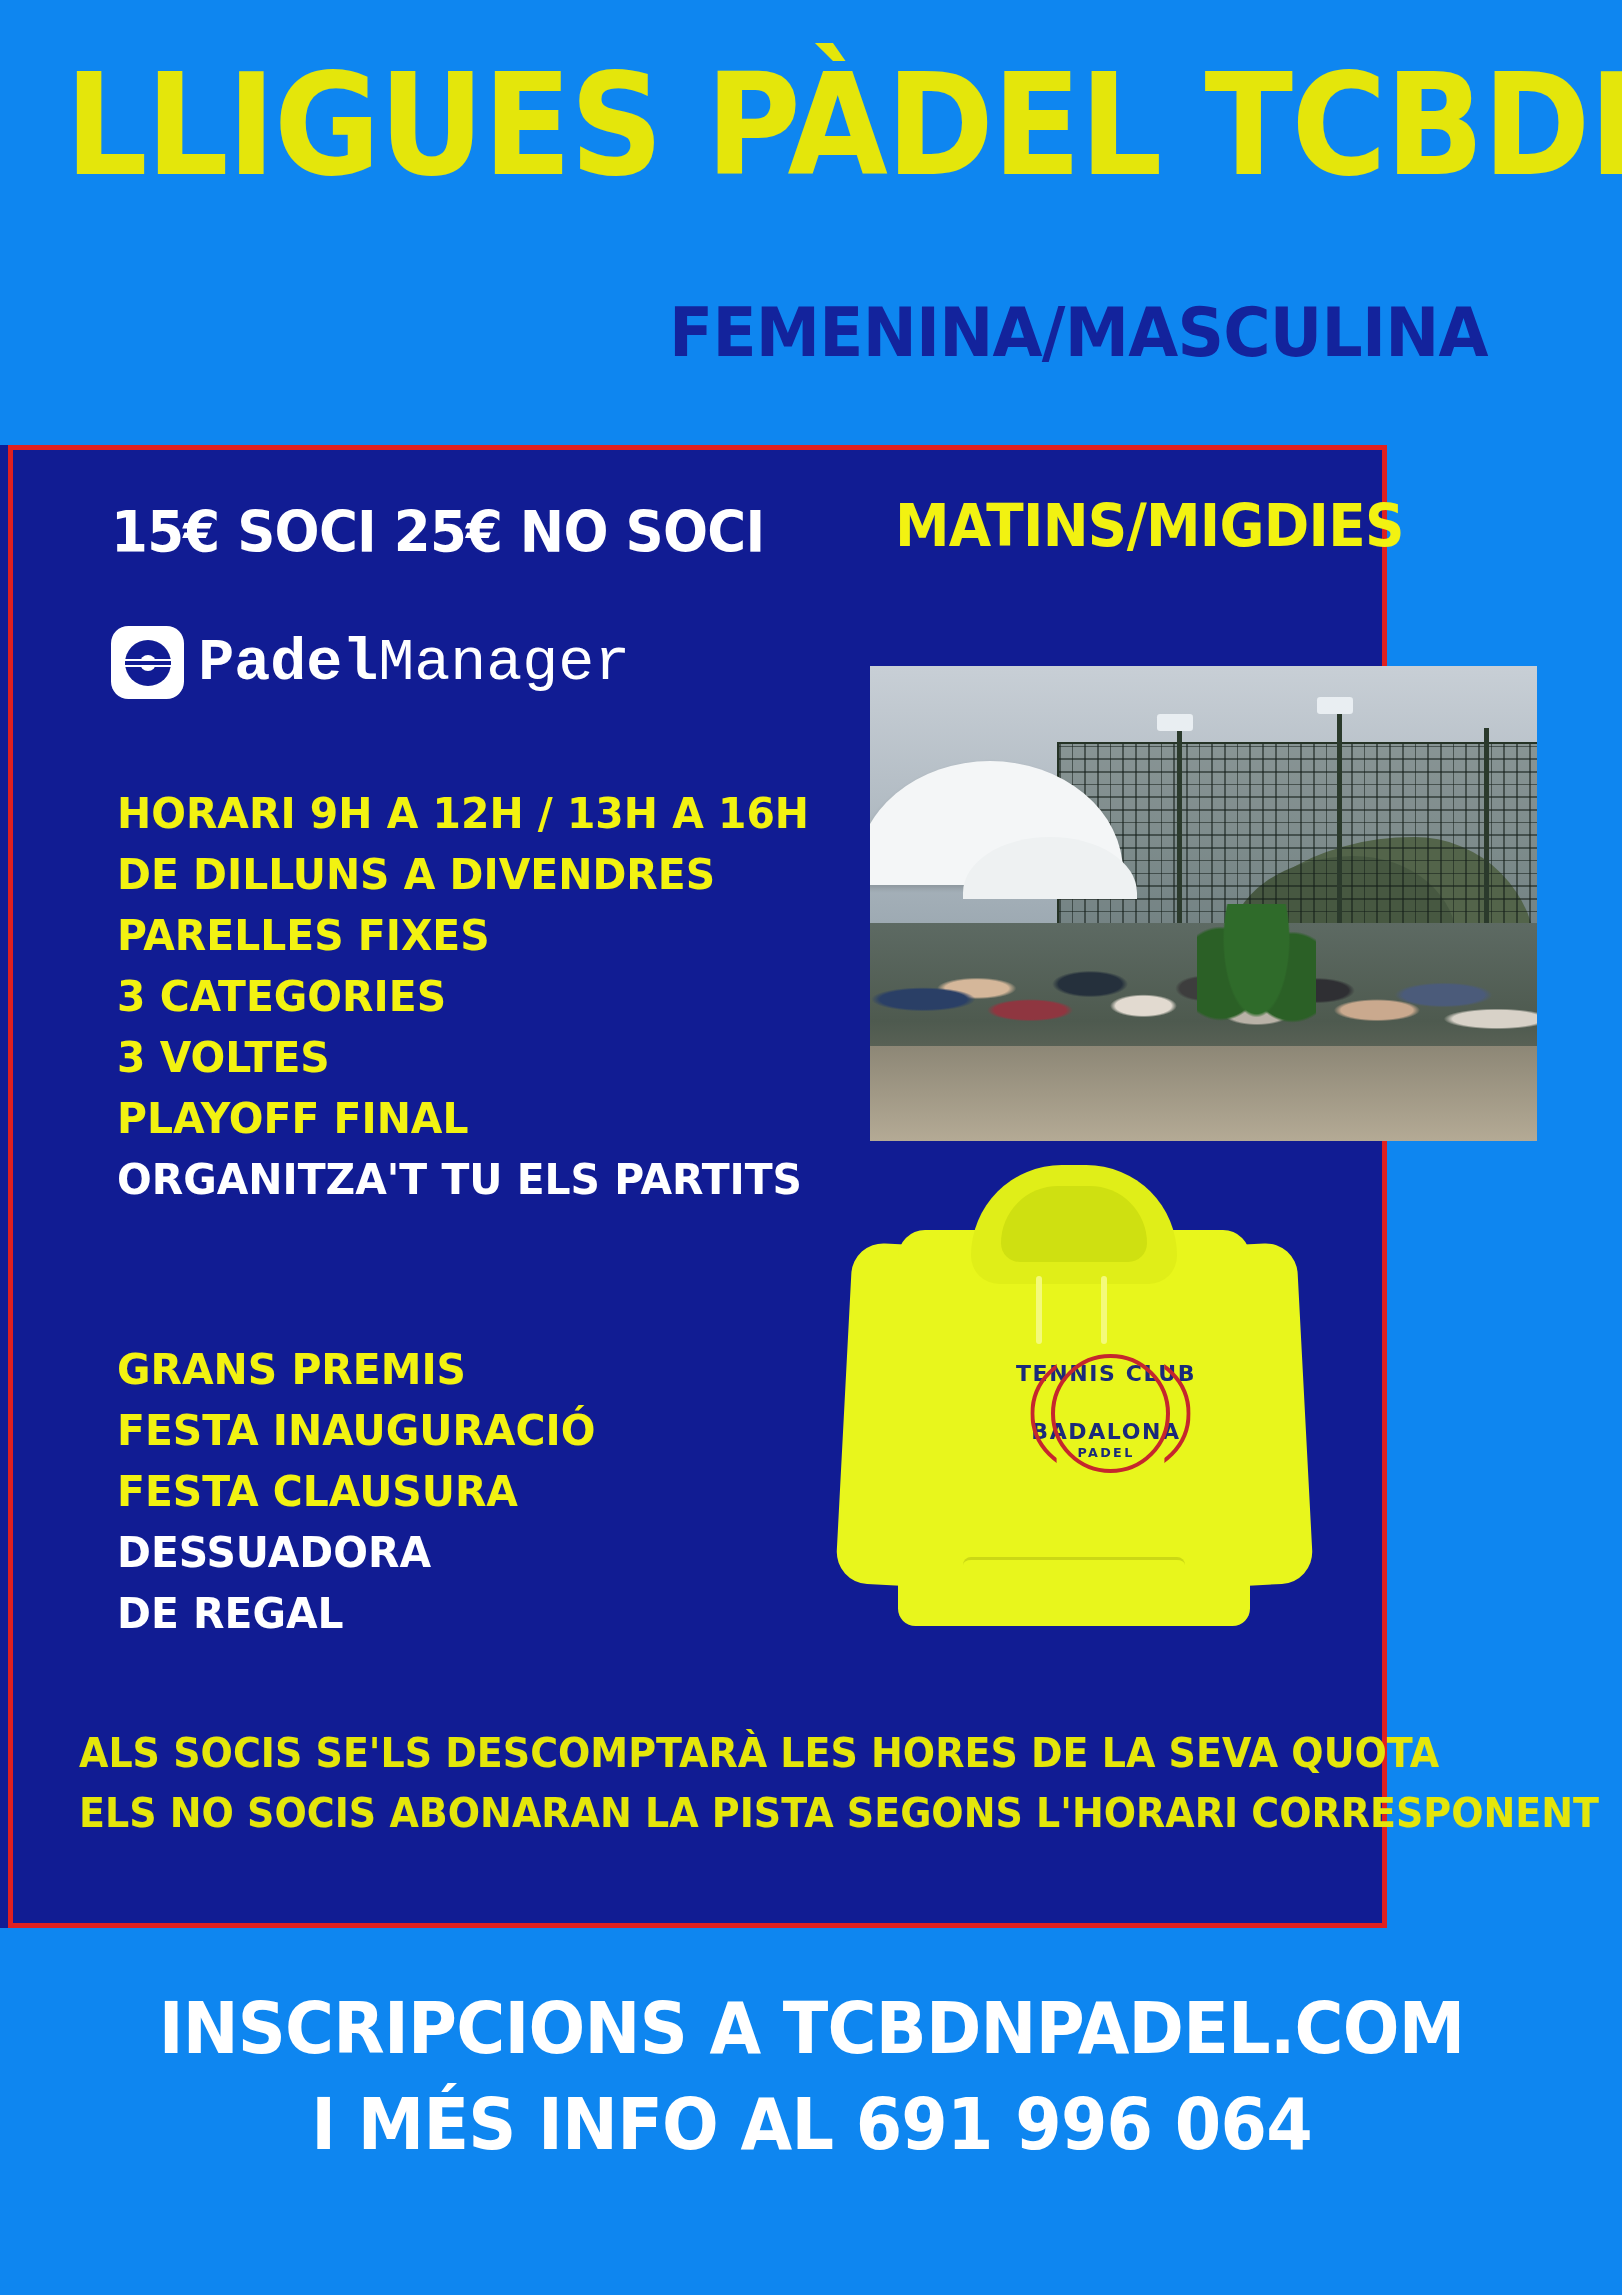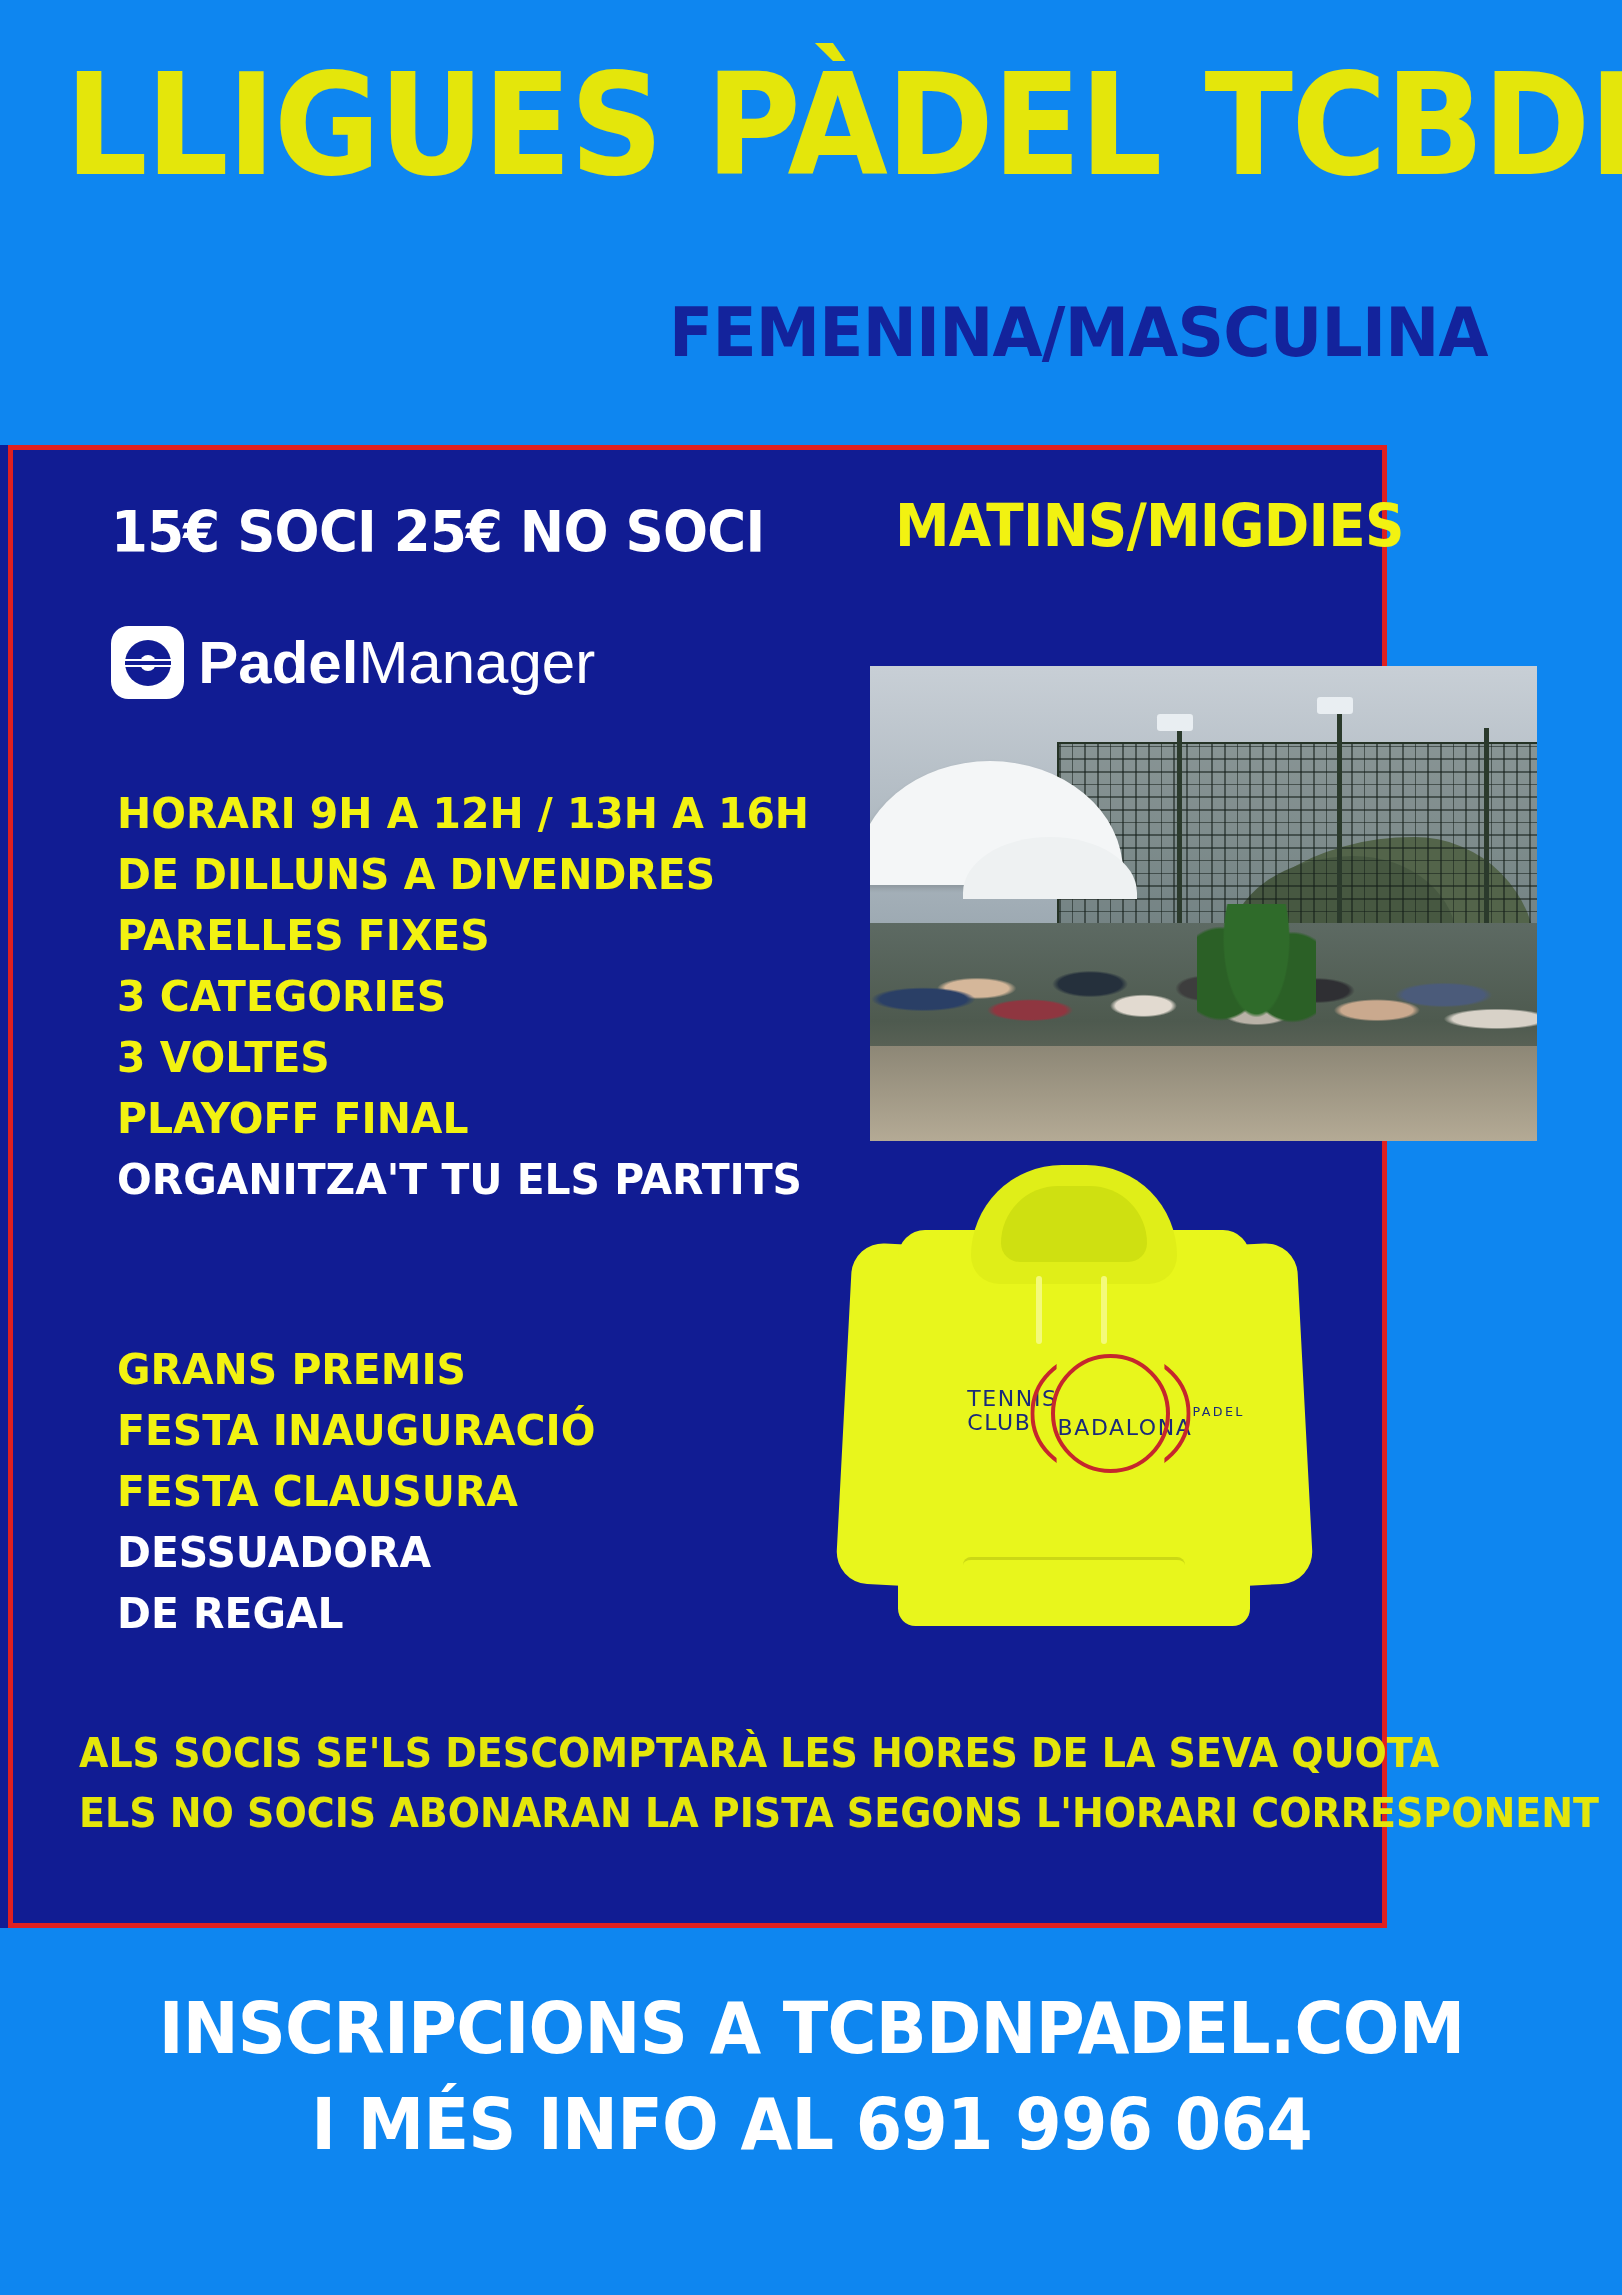--- a/index.html
+++ b/index.html
@@ -143,21 +143,21 @@
     position: absolute;
     width: 46px;
     height: 8px;
     background: #111c93;
     border-top: 2.4px solid #ffffff;
     border-bottom: 2.4px solid #ffffff;
     box-sizing: border-box;
     top: 19px;
   }
   .pm-text {
-    font-family: Liberation Sans, sans-serif;
+    font-family: Liberation Mono, monospace;
     font-size: 60px;
     line-height: 1;
     color: #ffffff;
     white-space: nowrap;
   }
   .pm-text .bold { font-weight: 700; }
   .pm-text .light { font-weight: 400; }
 
   
   .list {
@@ -353,26 +353,26 @@
     background: #f4fa7a;
     border-radius: 3.2px;
   }
   .cord.c1 { left: 200px; top: 119px; }
   .cord.c2 { left: 265px; top: 119px; }
   .hoodie-logo {
     position: absolute;
     left: 155px; top: 190px;
     width: 230px; height: 127px;
     display: flex;
-    flex-direction: row;
+    flex-direction: column;
     align-items: center;
     justify-content: center;
     color: #1a2a7a;
     font-family: "DejaVu Sans", sans-serif;
-    font-weight: 400;
+    font-weight: 700;
     line-height: 1.05;
   }
   .hoodie-logo .l1 { font-size: 22px; letter-spacing: 1.6px; }
   .hoodie-logo .l2 { font-size: 22px; letter-spacing: 1.6px; margin-top: 35px; }
   .hoodie-logo .l3 { font-size: 12.7px; letter-spacing: 2.4px; margin-top: 3.2px; }
   .logo-ball {
     position: absolute;
     left: 50%; top: 50%;
     width: 111px; height: 111px;
     margin-left: -55px; margin-top: -57px;

